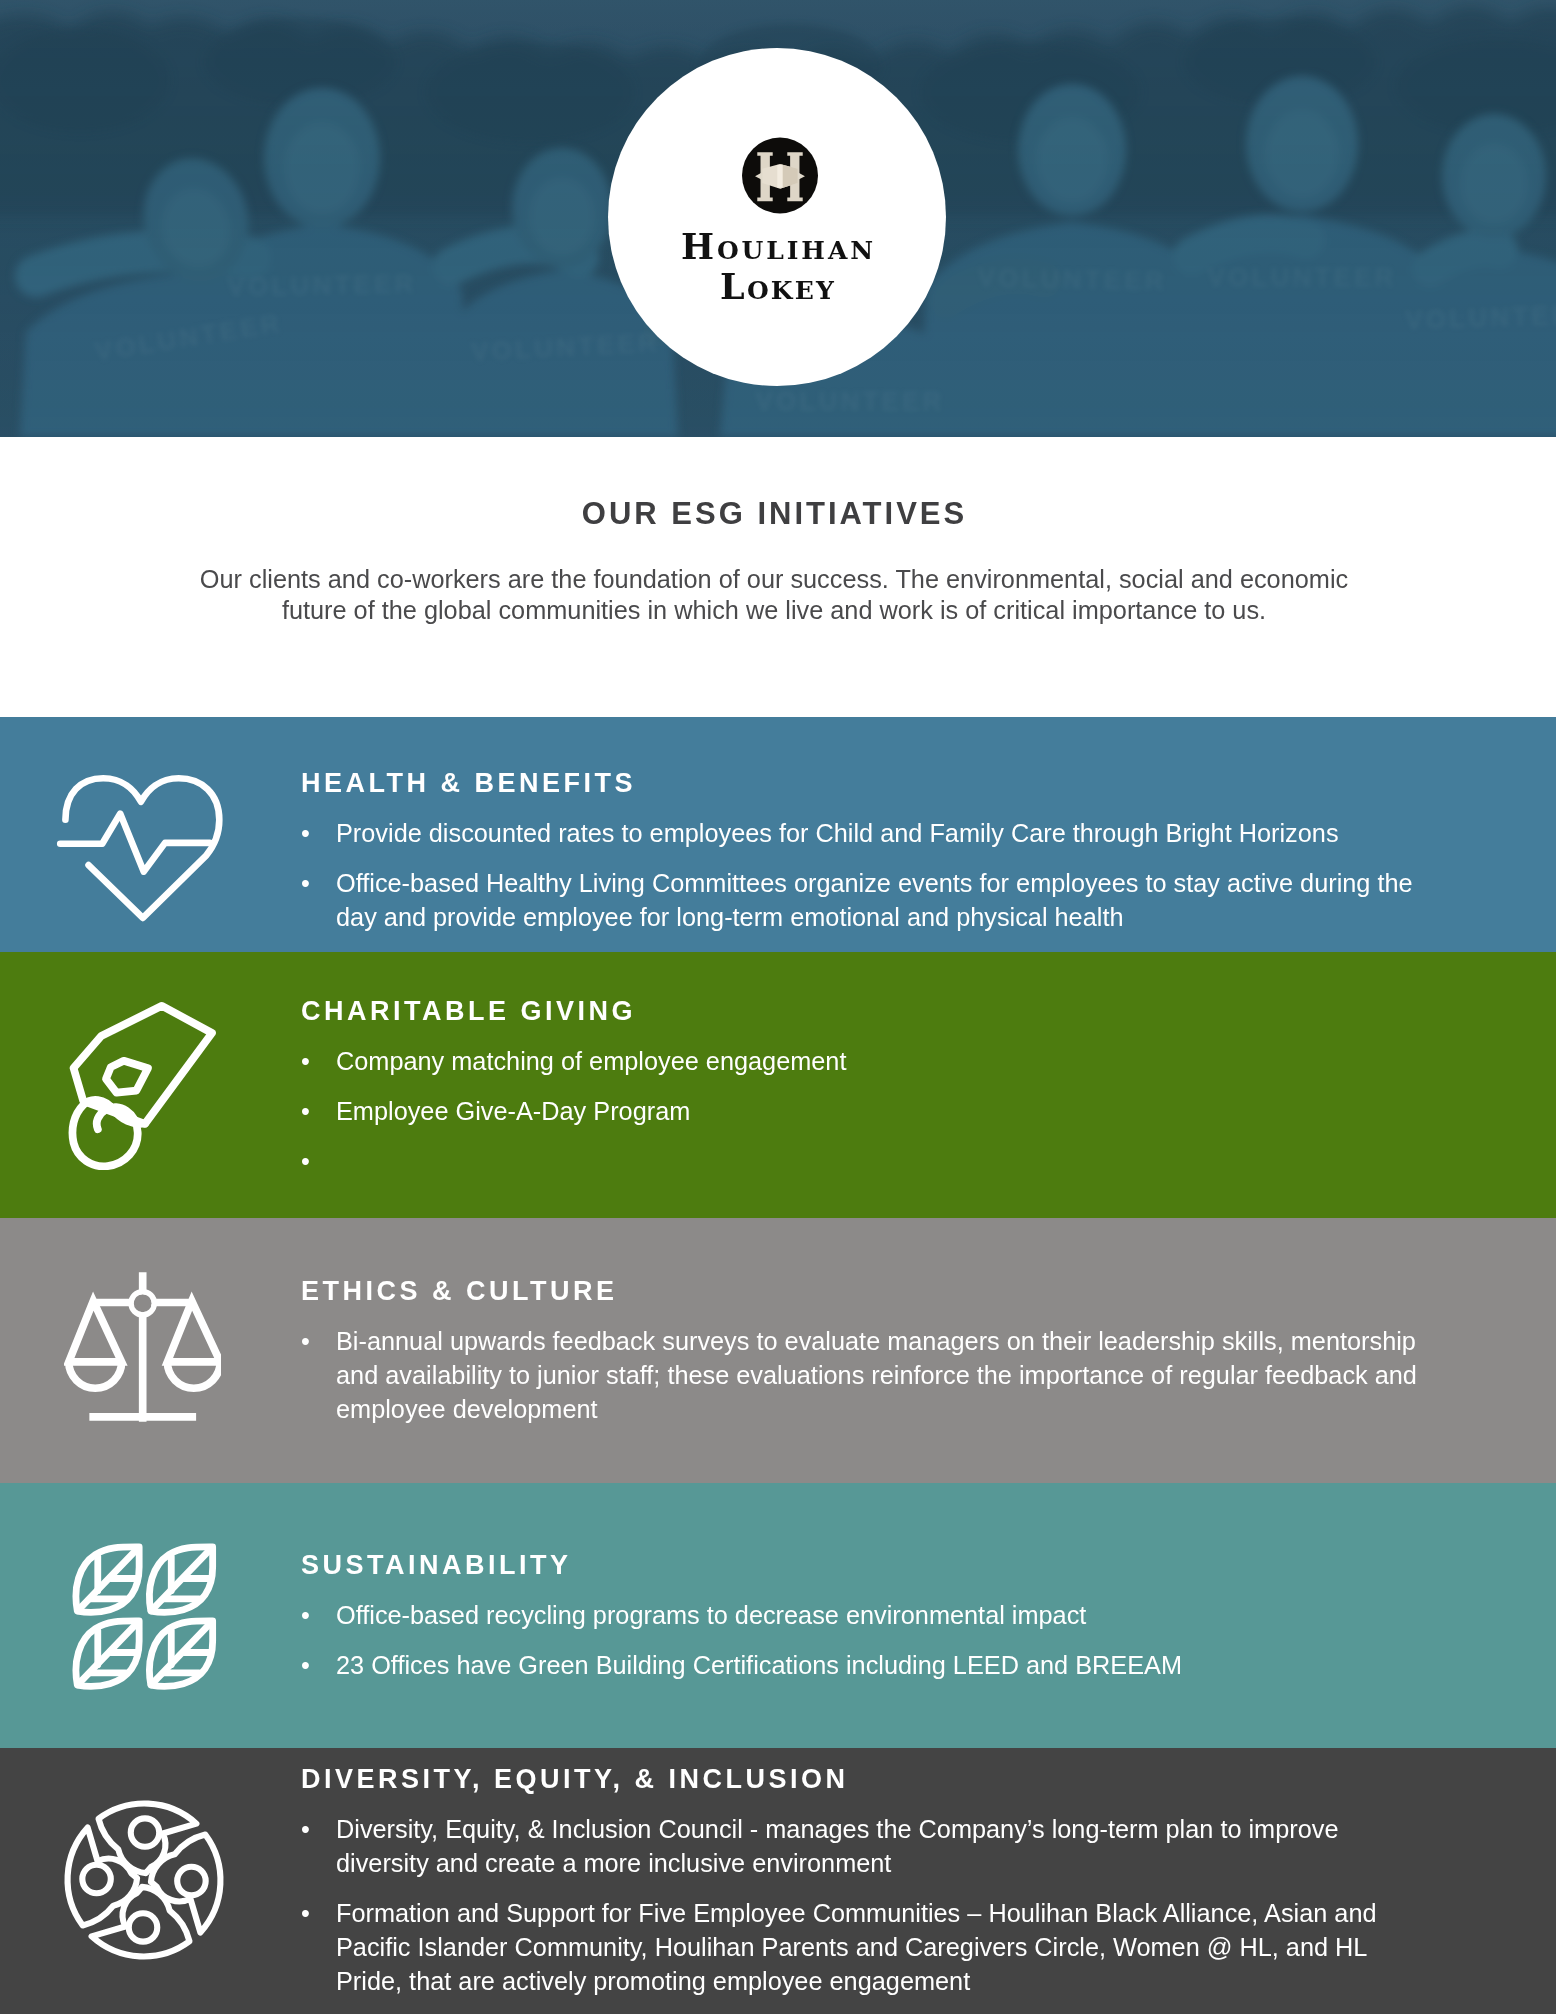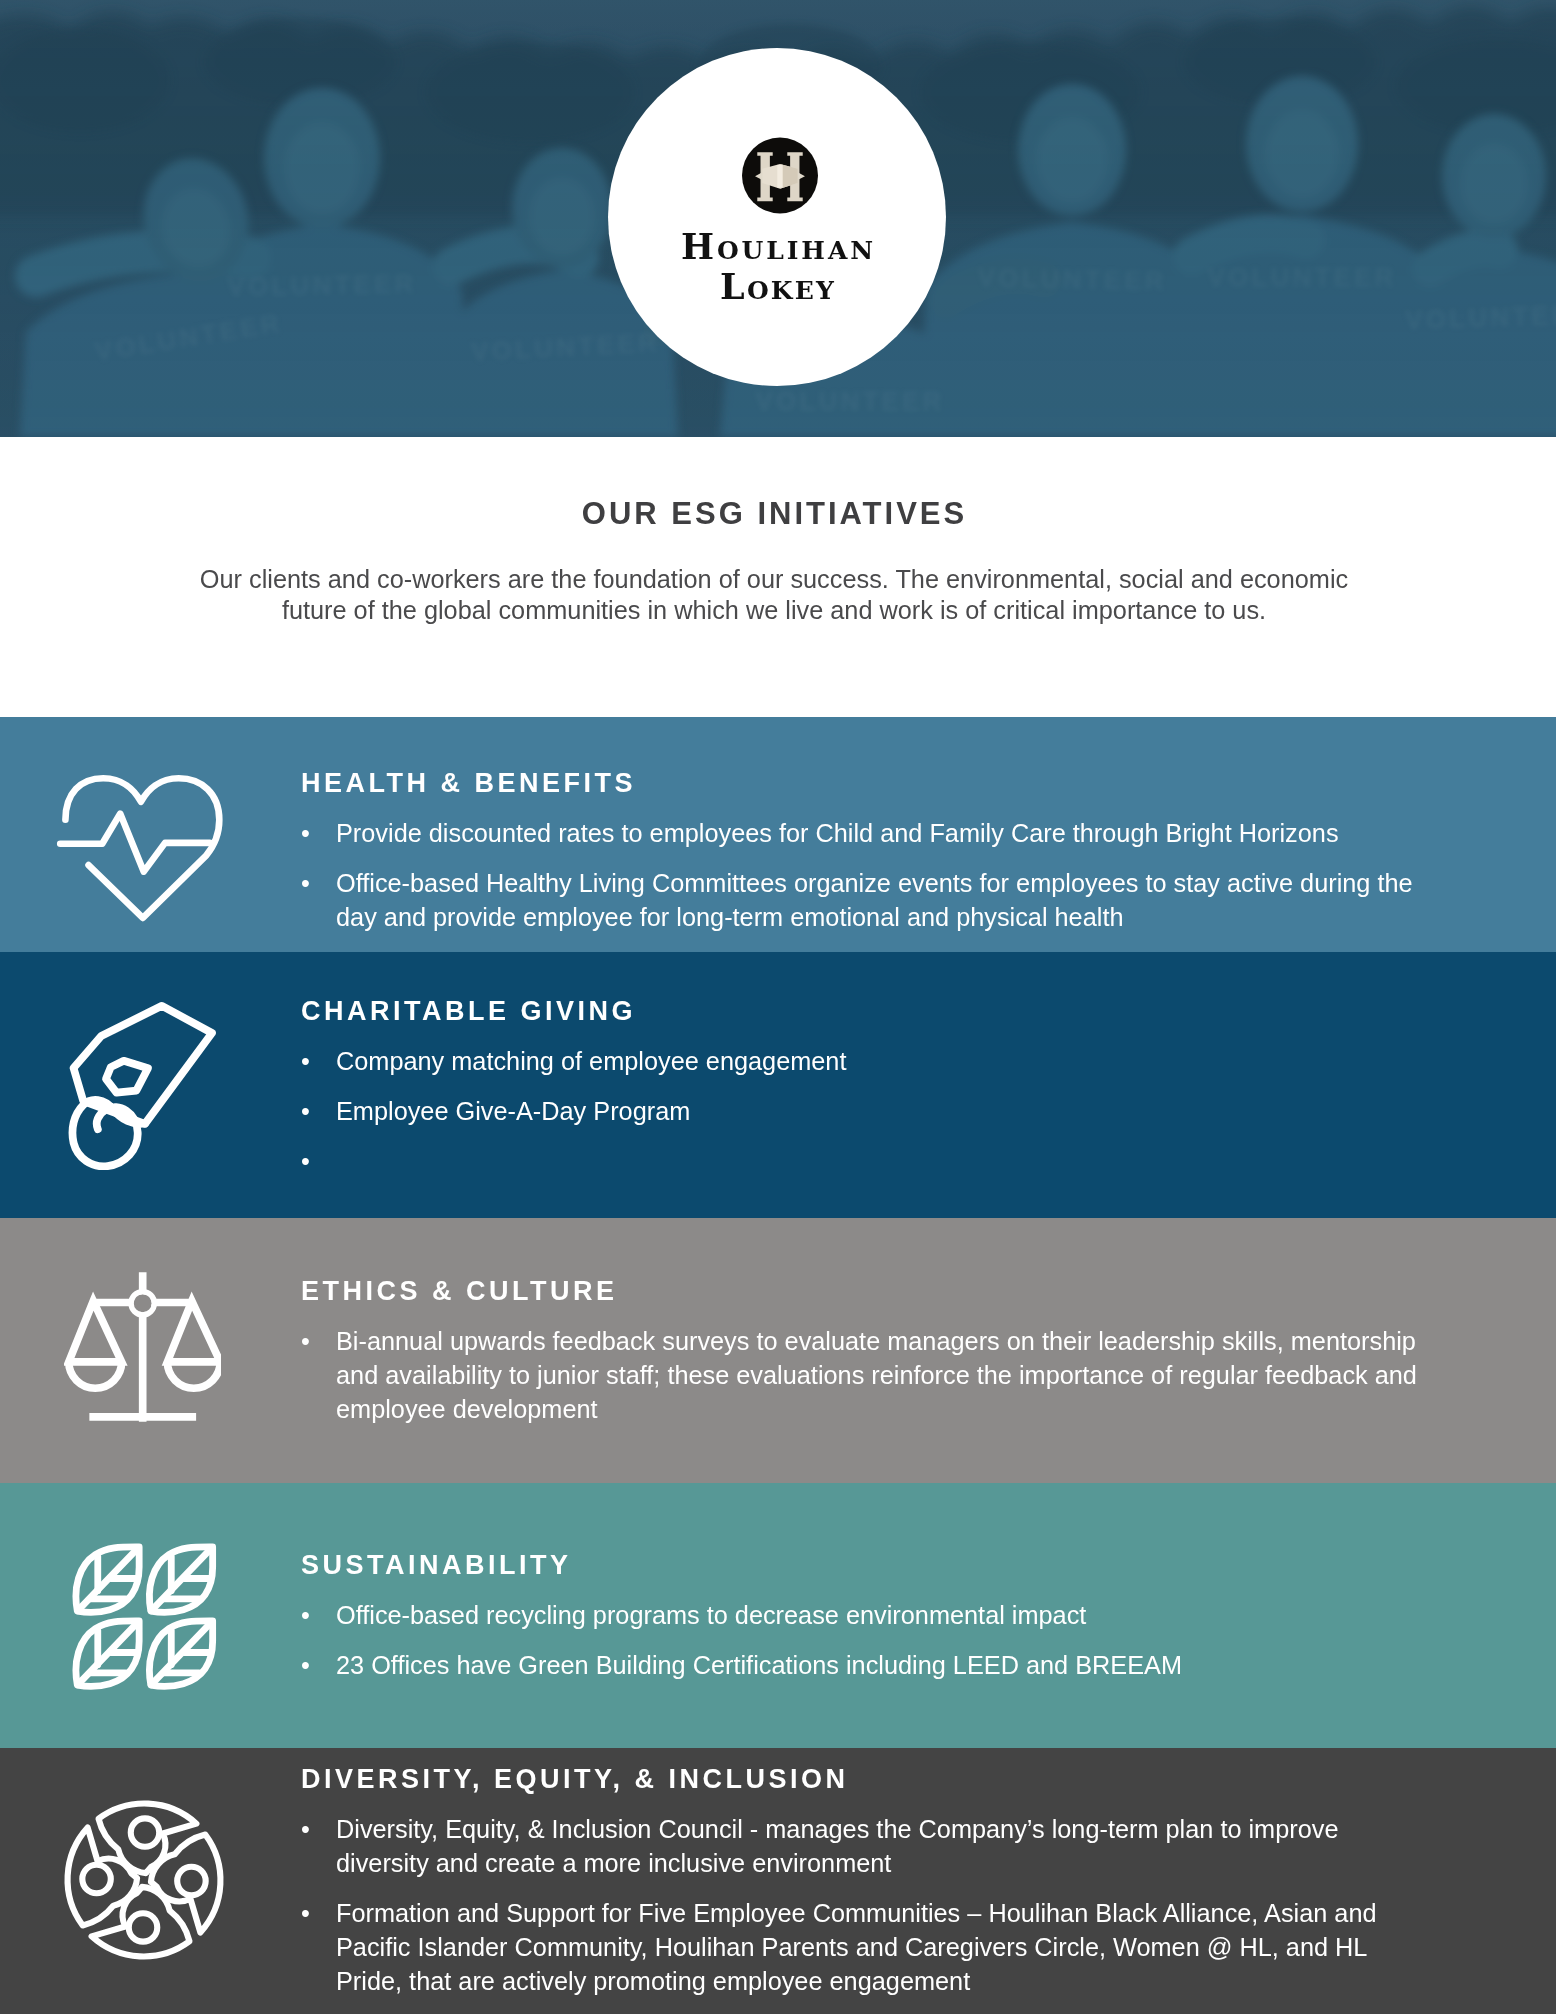--- a/index.html
+++ b/index.html
@@ -181,21 +181,21 @@
   <path d="M6 45 C6 17 22 1 46 1 C66 1 79 13 86 26 C93 13 106 1 126 1
            C150 1 169 17 169 45 C169 60 164.5 71.5 155 83 L88 149 L30.5 93"></path>
   <path d="M0.5 70.5 H45 L64 38.5 L89 100 L111.5 69.5 H159"></path>
 </svg></div>
         <div class="band-title" style="top: 51px; left: 301px;">HEALTH &amp; BENEFITS</div>
         <ul class="bullets" style="top: 99px; left: 301px; width: 1125px;">
           <li><span class="dot">•</span><span>Provide discounted rates to employees for Child and Family Care through Bright Horizons</span></li>
           <li><span class="dot">•</span><span>Office-based Healthy Living Committees organize events for employees to stay active during the day and provide employee for long-term emotional and physical health</span></li>
         </ul>
       </div>
-      <div class="band" style="top: 952px; height: 266px; background: #0c4a6e; --bandbg: #76aacb;">
+      <div class="band" style="top: 952px; height: 266px; background: #4d7c0f; --bandbg: #76aacb;">
         <div class="band-icon" style="left: 67px; top: 48px; width: 152px; height: 170px;"><svg viewBox="-5 -5 155 175" width="152" height="170" fill="none" stroke="#ffffff" stroke-width="8" stroke-linecap="round" stroke-linejoin="round">
   <path d="M1 65 L29.5 32 L92 1 L143.5 29 L74.5 122.5 L11 99 Z"></path>
   <path d="M52.7 57.6 L77.6 65.2 L65.7 88.2 L45.2 90.4 L34.4 76.2 L39.3 64.1 Z"></path>
   <path d="M74.5 122
            C62 124 50 118 42 108
            C33 96 19 95 11 103
            C1 113 -2 128 1 142
            C5 158 20 168 36 166
            C54 164 68 149 67 131
            C66 111 48 100 34 108

